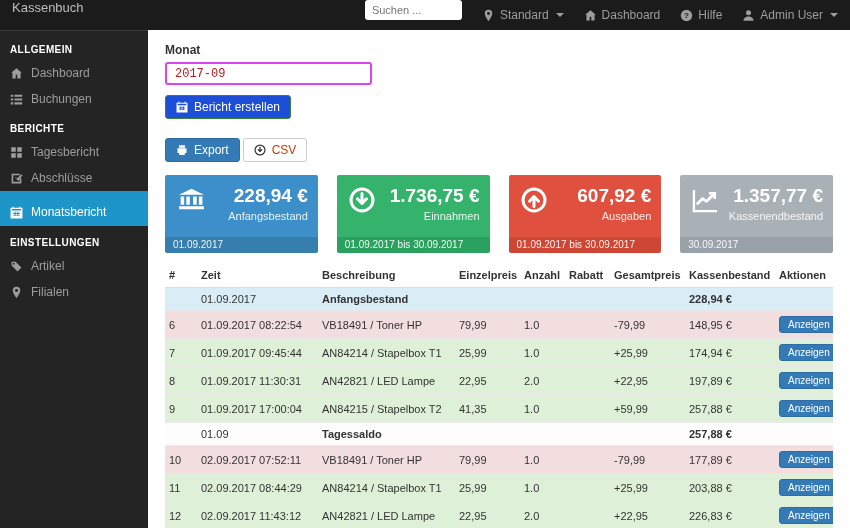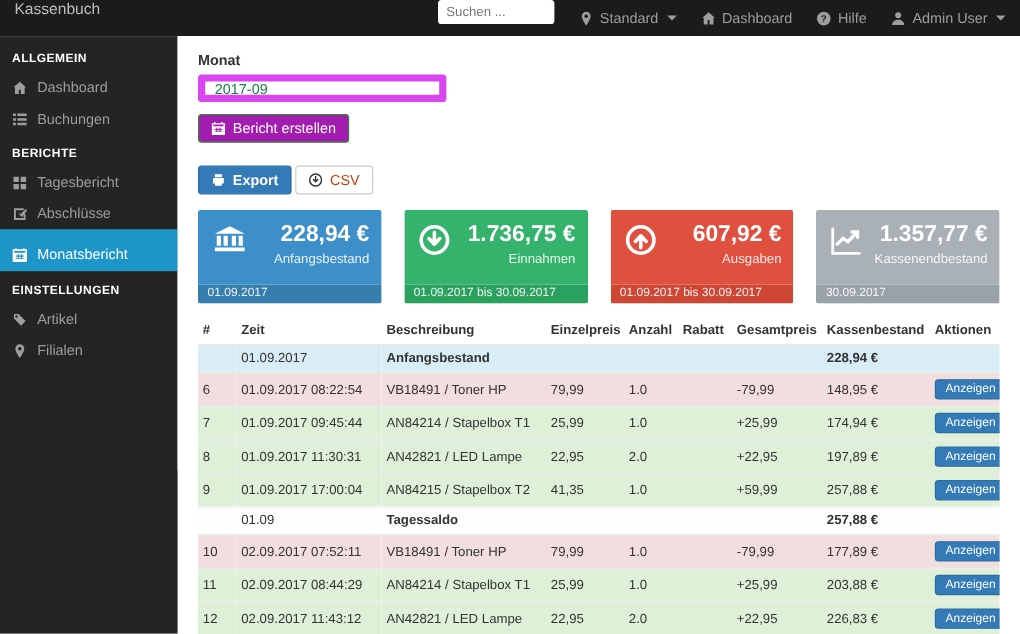--- a/index.html
+++ b/index.html
@@ -27,26 +27,26 @@
     padding:11px 10px 5px 10px; }
   .sb-item { display:flex; align-items:center; gap:8px; color:#9d9d9d;
     font-size:12px; padding:6px 10px; cursor:pointer; }
   .sb-item svg { flex:0 0 auto; }
   .sb-item.active { background:#1d95c9; color:#fff; padding-top:14px; padding-bottom:7px; }
 
   
   .main { position:absolute; top:30px; left:148px; width:702px; height:362px;
     background:#fff; padding:13px 17px 0 17px; }
   .lbl { font-size:12px; font-weight:bold; margin-bottom:5px; }
-  .month-input { width:207px; height:23px; border:6px solid #d946ef; border-radius:3px;
-    font-size:12px; padding:0 8px; color:#15803d; outline:none; }
+  .month-input { width:207px; height:23px; border:2px solid #d946ef; border-radius:3px;
+    font-size:12px; padding:0 8px; color:#b91c1c; outline:none;font-family:Liberation Mono, monospace; }
   .btn { display:inline-flex; align-items:center; gap:6px; border-radius:3px;
     font-size:12px; padding:4px 10px; cursor:pointer; border:1px solid transparent; }
-  .btn-success { background:#a21caf; border-color:#398439; color:#fff; margin-top:10px;text-align:center; }
-  .btn-primary { background:#337ab7; border-color:#2e6da4; color:#fff;font-weight:bold; }
+  .btn-success { background:#1d4ed8; border-color:#398439; color:#fff; margin-top:10px;text-align:center; }
+  .btn-primary { background:#337ab7; border-color:#2e6da4; color:#fff; }
   .btn-default { background:#fff; border-color:#ccc; color:#c2410c; }
   .export-row { margin-top:19px; display:flex; gap:3px; }
 
   
   .cards { display:flex; gap:19px; margin-top:13px; }
   .card { flex:1; border-radius:2px; overflow:hidden; color:#fff; }
   .card-body { height:62px; padding:8px 10px 0 10px; position:relative; }
   .card-icon { position:absolute; left:12px; top:12px; }
   .card-value { text-align:right; font-size:19px; font-weight:bold; line-height:26px; }
   .card-label { text-align:right; font-size:11px; color:rgba(255,255,255,.88); margin-top:1px; }

